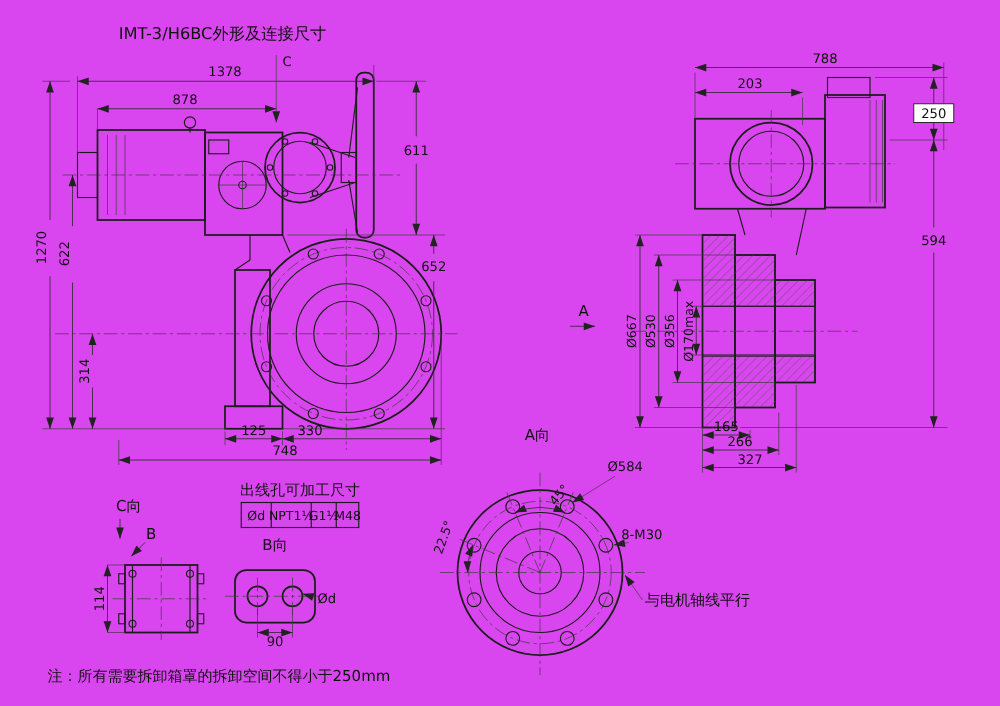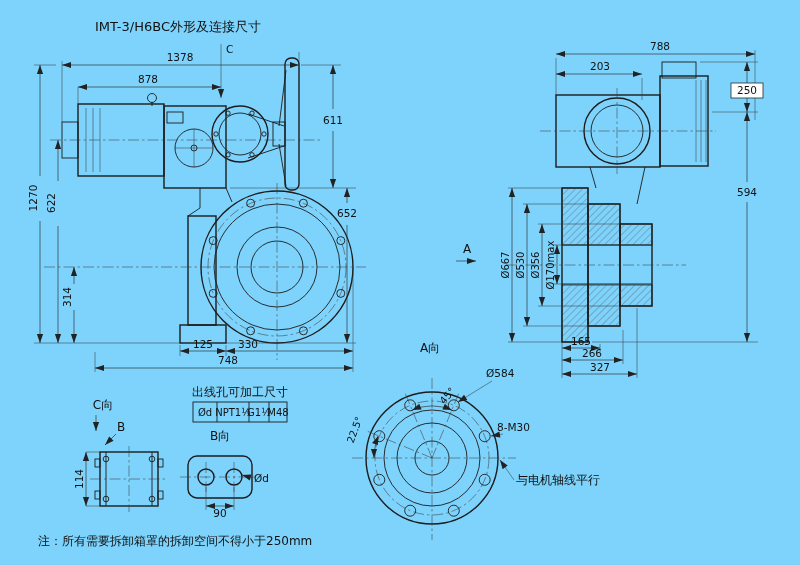--- a/index.html
+++ b/index.html
@@ -1,16 +1,16 @@
 <!DOCTYPE html>
 <html><head>
 <meta charset="utf-8">
 <style>
   html,body{margin:0;padding:0;background:#fff;}
-  .page{position:relative;width:800px;height:565px;background:#7dd3fc;overflow:hidden;}
+  .page{position:relative;width:800px;height:565px;background:#d946ef;overflow:hidden;}
   svg{display:block;}
   svg text{font-family:"DejaVu Sans",sans-serif;fill:#111;font-size:10.5px;text-anchor:middle;}
   .ts{text-anchor:start;}
   .big{font-size:12px;}
   .ttl{font-size:13px;}
   .sm{font-size:10px;}
   .ol{fill:none;stroke:#1c1c1c;stroke-width:1.4;}
   .o2{fill:none;stroke:#1c1c1c;stroke-width:0.9;}
   .tn{fill:none;stroke:#3a3a3a;stroke-width:0.55;}
   .cl{fill:none;stroke:#3a3a3a;stroke-width:0.55;stroke-dasharray:11 3 2.5 3;}

